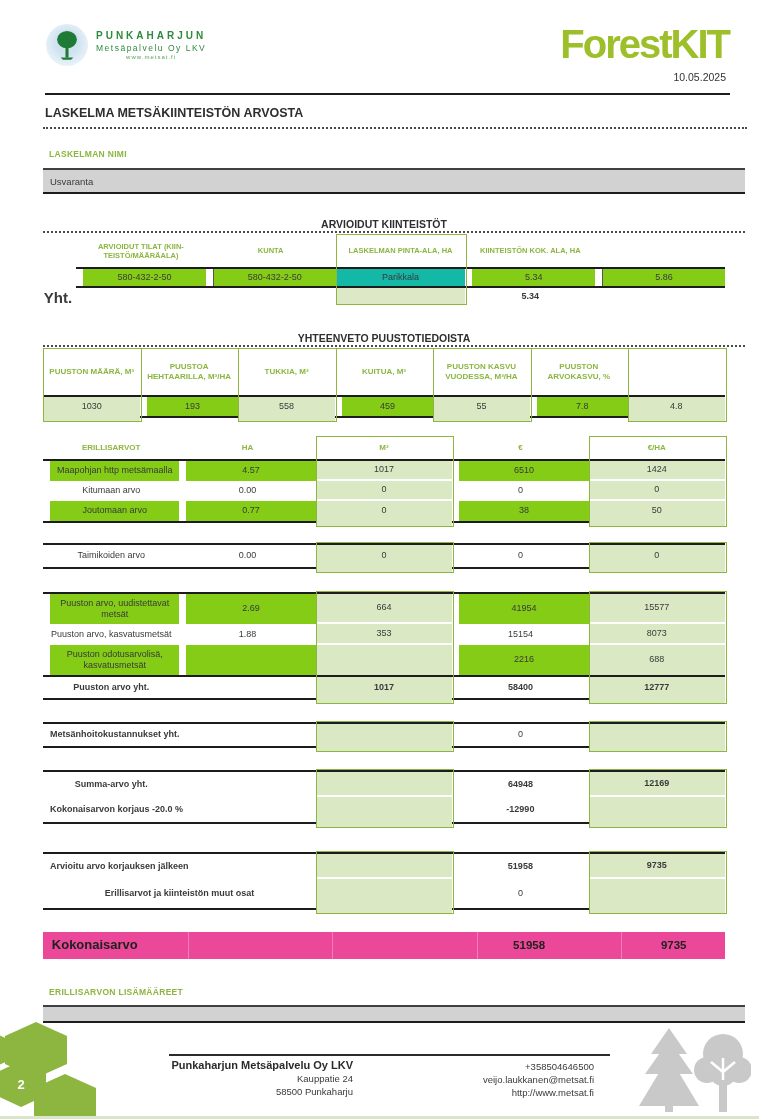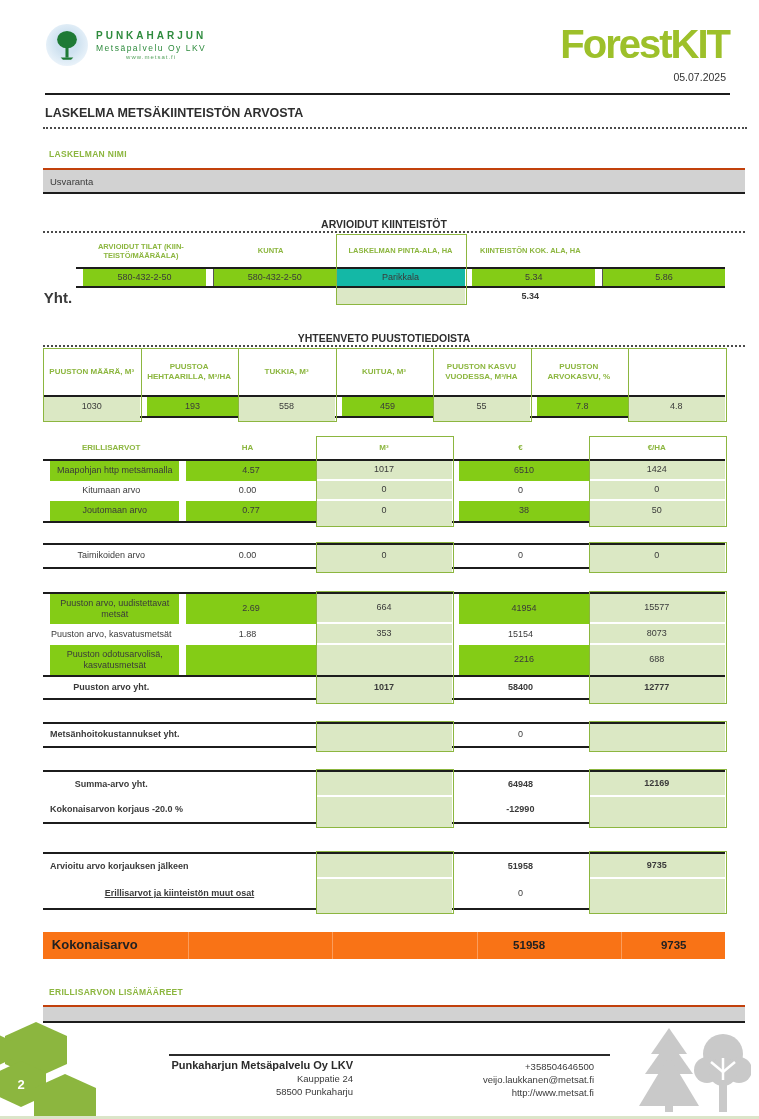--- a/index.html
+++ b/index.html
@@ -17,21 +17,21 @@
   .logo-l3{color:#57a35f;font-size:6px;letter-spacing:1px;margin-top:1px;text-align:center;}
   .brand{position:absolute;right:30px;top:22px;font-size:40px;font-weight:bold;
          letter-spacing:-2px;color:#9dc02a;}
   .date{position:absolute;right:33px;top:71px;font-size:10.5px;color:#333;}
   .topline{position:absolute;left:45px;top:93px;width:685px;height:2px;background:#1c1c1c;}
   .page-title{position:absolute;left:43px;top:106px;width:702px;height:21px;
       font-size:12.5px;font-weight:bold;color:#2e2e2e;border-bottom:2px dotted #4a4a4a;padding-left:2px;}
   
   .glabel{position:absolute;font-size:8.5px;font-weight:bold;color:#8cb63f;letter-spacing:.3px;}
   .graybar{position:absolute;left:43px;width:702px;background:#d2d2d2;
-      border-top:2px solid #c2410c;border-bottom:2px solid #1c1c1c;
+      border-top:2px solid #404040;border-bottom:2px solid #1c1c1c;
       display:flex;align-items:center;font-size:9.5px;color:#3a3a3a;padding-left:7px;box-sizing:border-box;}
   .sec-title{position:absolute;left:43px;width:682px;text-align:center;
       font-size:10.5px;font-weight:bold;color:#2e2e2e;}
   .dotted{position:absolute;left:43px;width:702px;border-top:2px dotted #4a4a4a;height:0;}
   
   .tbl{position:absolute;left:43px;width:682px;}
   .g5{display:grid;grid-template-columns:repeat(5,1fr);}
   .g7{display:grid;grid-template-columns:repeat(7,1fr);}
   .gm{display:grid;grid-template-columns:40% 20% 20% 20%;}
   .c{display:flex;align-items:center;justify-content:center;text-align:center;
@@ -52,21 +52,21 @@
   .t3{left:40%;width:20%;}
   .t5{left:80%;width:20%;}
   .vline{border-left:1px solid #555;}
   
   .yo0{left:0;width:14.2857%;}
   .yo2{left:28.5714%;width:14.2857%;}
   .yo4{left:57.1428%;width:14.2857%;}
   .yo6{left:85.7142%;width:14.2857%;}
   .ytop{position:absolute;top:-1px;left:0;right:0;border-top:1.5px solid #8cb63f;z-index:0;}
   
-  .total-bar{position:absolute;left:43px;top:932px;width:682px;height:27px;background:#f97316;gap:41px;}
+  .total-bar{position:absolute;left:43px;top:932px;width:682px;height:27px;background:#ec4899;gap:41px;}
   .total-bar .c{color:#212121;}
   .total-bar .c + .c{border-left:1px solid rgba(255,255,255,.3);}
   .tb-label{font-size:13px;font-weight:bold;}
   .tb-val{font-size:11.5px;font-weight:bold;}
   
   .f-line{position:absolute;left:169px;top:1054px;width:441px;height:2px;background:#2b2b2b;}
   .f-company{position:absolute;left:100px;top:1059px;width:253px;text-align:right;}
   .f-company .l1{font-size:11px;font-weight:bold;color:#2b2b2b;}
   .f-company .l2{font-size:9.5px;margin-top:2px;}
   .f-contact{position:absolute;left:400px;top:1061px;width:194px;text-align:right;}
@@ -93,21 +93,21 @@
         </g>
       </svg>
     </div>
     <div class="logo-text">
       <div class="logo-l1">PUNKAHARJUN</div>
       <div class="logo-l2">Metsäpalvelu Oy LKV</div>
       <div class="logo-l3">www.metsat.fi</div>
     </div>
   </div>
   <div class="brand">ForestKIT</div>
-  <div class="date">05.07.2025</div>
+  <div class="date">10.05.2025</div>
   <div class="topline"></div>
 
   <div class="page-title">LASKELMA METSÄKIINTEISTÖN ARVOSTA</div>
 
   <div class="glabel" style="left:49px;top:149px;">LASKELMAN NIMI</div>
   <div class="graybar" style="top:168px;height:26px;">Usvaranta</div>
 
   <div class="sec-title" style="top:218px;">ARVIOIDUT KIINTEISTÖT</div>
   <div class="dotted" style="top:231px;"></div>
   <div class="abs b" style="left:43px;top:289px;width:30px;text-align:center;font-size:15px;">Yht.</div>
@@ -300,21 +300,21 @@
 
   <div class="tbl" style="top:852px;">
     <div class="hr"></div>
     <div class="gm" style="height:25px;">
       <div class="c b left">Arvioitu arvo korjauksen jälkeen</div>
       <div class="c bg-lg ws"></div>
       <div class="c b">51958</div>
       <div class="c b bg-lg ws">9735</div>
     </div>
     <div class="gm" style="height:29px;">
-      <div class="c b" style="padding:0 40px;text-decoration:underline;">Erillisarvot ja kiinteistön muut osat</div>
+      <div class="c b" style="padding:0 40px;">Erillisarvot ja kiinteistön muut osat</div>
       <div class="c bg-lg"></div>
       <div class="c">0</div>
       <div class="c bg-lg"></div>
     </div>
     <div class="hr"></div>
     <div class="tail t3"></div>
     <div class="tail t5"></div>
     <div class="obox o3"></div>
     <div class="obox o5"></div>
   </div>

